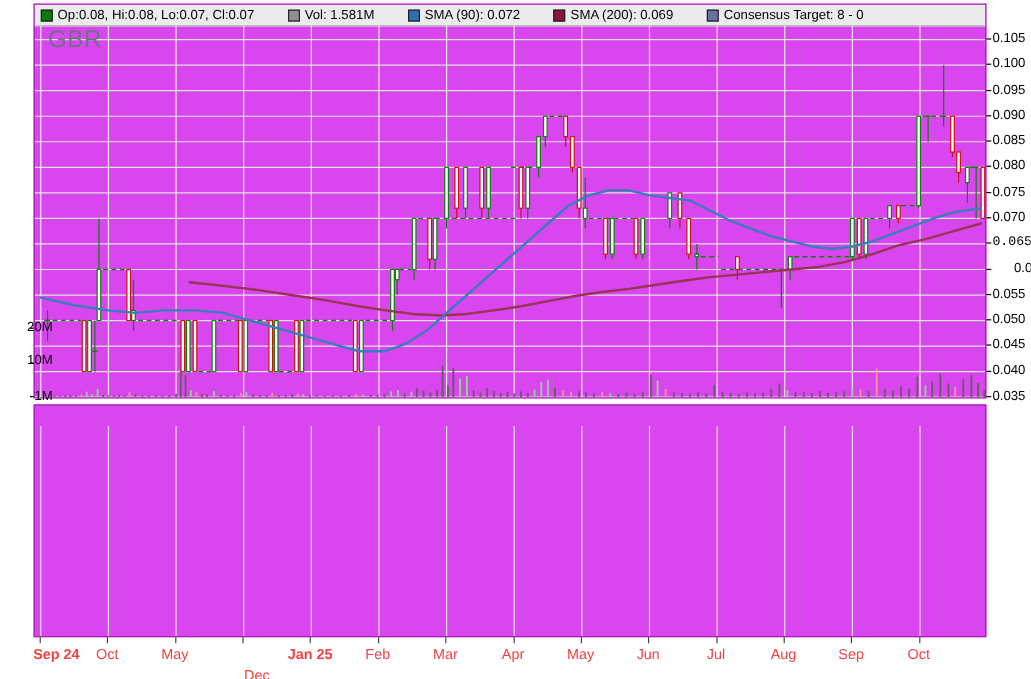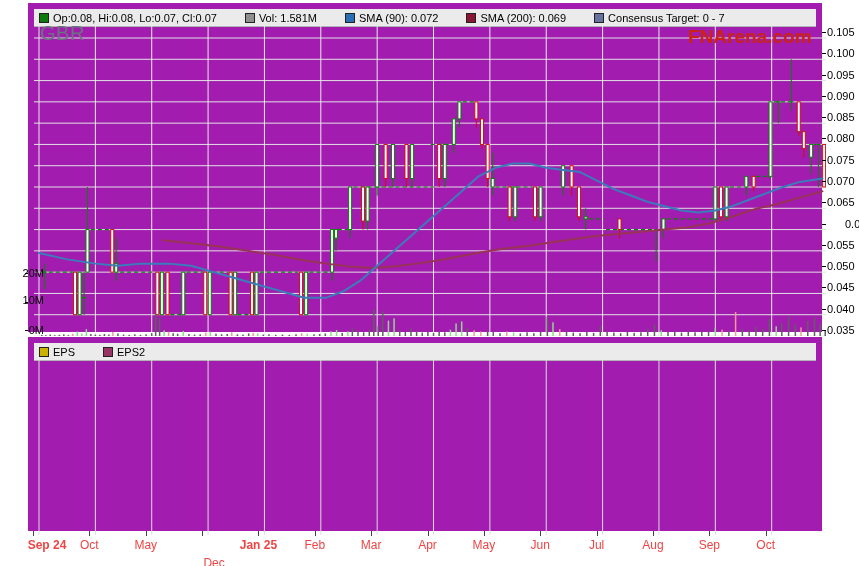--- a/index.html
+++ b/index.html
@@ -1,18 +1,18 @@
 <!DOCTYPE html>
 <html><head>
 <meta charset="utf-8">
 <style>
   html,body{margin:0;padding:0;background:#ffffff;}
   #stage{position:relative;width:859px;height:566px;background:#ffffff;
          font-family:"Liberation Sans",sans-serif;overflow:hidden;}
-  .panel{position:absolute;box-sizing:border-box;border:6px solid #a21caf;background:#a21caf;}
+  .panel{position:absolute;box-sizing:border-box;border:1px solid #a21caf;background:#d946ef;}
   #panel1{left:28px;top:3px;width:794px;height:329px;}
   #panel2{left:28px;top:337px;width:794px;height:194px;}
   .legendbar{position:absolute;left:0;top:0;right:0;height:17px;background:#ebebeb;
              border-bottom:1px solid #b3b3b3;display:flex;align-items:center;
              padding-left:5px;gap:28px;font-size:11px;color:#000;white-space:nowrap;overflow:hidden;}
   .legend-item{display:flex;align-items:center;gap:4px;}
   .sq{width:8px;height:8px;border:1px solid #222;display:inline-block;flex:0 0 auto;}
   .plotsvg{position:absolute;left:0;top:17px;}
   #symbol{position:absolute;left:40px;top:22px;font-size:20px;color:#6b7280;letter-spacing:0.5px;}
   #watermark{position:absolute;left:688px;top:26px;font-size:19px;font-weight:bold;color:#cc2211;}
@@ -42,21 +42,21 @@
         <span class="legend-item">
           <span class="sq" style="background: rgb(42, 111, 181);"></span>
           <span>SMA (90): 0.072</span>
         </span>
         <span class="legend-item">
           <span class="sq" style="background: rgb(139, 21, 53);"></span>
           <span>SMA (200): 0.069</span>
         </span>
         <span class="legend-item">
           <span class="sq" style="background: rgb(102, 114, 160);"></span>
-          <span>Consensus Target: 0 - 7</span>
+          <span>Consensus Target: 8 - 0</span>
         </span>
       </div>
     <svg id="plot1" class="plotsvg" width="792" height="310">
         <line x1="0" x2="792" y1="12" y2="12" stroke="#e2e2e2" stroke-width="1"></line>
         <line x1="0" x2="792" y1="33.28571428571425" y2="33.28571428571425" stroke="#e2e2e2" stroke-width="1"></line>
         <line x1="0" x2="792" y1="54.57142857142855" y2="54.57142857142855" stroke="#e2e2e2" stroke-width="1"></line>
         <line x1="0" x2="792" y1="75.85714285714286" y2="75.85714285714286" stroke="#e2e2e2" stroke-width="1"></line>
         <line x1="0" x2="792" y1="97.1428571428571" y2="97.1428571428571" stroke="#e2e2e2" stroke-width="1"></line>
         <line x1="0" x2="792" y1="118.4285714285714" y2="118.4285714285714" stroke="#e2e2e2" stroke-width="1"></line>
         <line x1="0" x2="792" y1="139.71428571428572" y2="139.71428571428572" stroke="#e2e2e2" stroke-width="1"></line>
@@ -360,33 +360,22 @@
         <rect x="773.0004" y="294.61" width="1.5" height="15.389999999999986" fill="#606060"></rect>
         <rect x="779.7636" y="291.19" width="1.5" height="18.810000000000002" fill="#606060"></rect>
         <rect x="785.3996" y="298.03" width="1.5" height="11.970000000000027" fill="#606060"></rect>
         <rect x="790.472" y="304.3" width="1.5" height="5.699999999999989" fill="#606060"></rect>
         <polyline points="128.99200000000002,214.21428571428567 157.172,217.19428571428568 185.352,220.59999999999997 213.532,224.85714285714283 241.71200000000002,229.1142857142857 269.892,234.22285714285712 292.436,237.6285714285714 314.98,240.6085714285714 337.524,241.88571428571427 360.068,240.6085714285714 382.612,237.6285714285714 405.15599999999995,234.22285714285712 427.7,229.96571428571426 450.244,225.7085714285714 472.788,222.30285714285714 495.33199999999994,219.7485714285714 517.876,216.3428571428571 540.42,212.93714285714285 562.964,209.95714285714283 585.508,207.82857142857142 608.0519999999999,205.7 630.596,203.57142857142856 653.14,201.44285714285712 675.684,197.18571428571425 698.2280000000001,190.79999999999998 720.7719999999999,183.13714285714283 743.3159999999999,178.02857142857138 765.86,171.6428571428571 788.404,165.2571428571428" fill="none" stroke="#993355" stroke-width="2" stroke-linejoin="round" stroke-linecap="round"></polyline>
         <polyline points="5,226.98571428571427 33.18,233.37142857142854 61.36,237.6285714285714 83.904,239.75714285714284 106.44800000000001,237.6285714285714 134.628,237.6285714285714 157.172,239.75714285714284 179.716,246.1428571428571 202.26,252.52857142857138 224.804,258.9142857142857 247.34799999999998,265.29999999999995 269.892,271.68571428571425 292.436,271.68571428571425 309.344,265.29999999999995 326.252,254.65714285714282 343.15999999999997,239.75714285714284 360.068,224.85714285714283 376.976,209.95714285714283 393.884,195.05714285714282 410.79200000000003,180.15714285714282 427.7,165.2571428571428 444.608,150.35714285714286 461.51599999999996,141.84285714285713 478.42400000000004,137.5857142857143 495.33199999999994,137.5857142857143 512.24,141.84285714285713 529.148,143.97142857142856 546.0559999999999,146.1 562.964,154.61428571428573 579.872,163.12857142857138 596.78,169.51428571428568 613.688,175.89999999999995 630.596,180.15714285714282 647.504,184.41428571428568 664.4119999999999,186.54285714285712 681.3199999999999,184.41428571428568 698.2280000000001,180.15714285714282 715.136,173.77142857142852 732.044,167.38571428571424 748.952,160.99999999999994 765.86,155.89142857142855 788.404,152.4857142857143" fill="none" stroke="#3b7cba" stroke-width="2" stroke-linejoin="round" stroke-linecap="round"></polyline>
       </svg>
   </div>
 
   <div id="symbol">GBR</div>
-  <div id="watermark">FNArena.com</div>
 
   <div id="panel2" class="panel">
-    <div class="legendbar" id="legend2">
-        <span class="legend-item">
-          <span class="sq" style="background: rgb(200, 180, 0);"></span>
-          <span>EPS</span>
-        </span>
-        <span class="legend-item">
-          <span class="sq" style="background: rgb(153, 51, 102);"></span>
-          <span>EPS2</span>
-        </span>
-      </div>
     <svg id="plot2" class="plotsvg" width="792" height="175">
         <line x1="5" x2="5" y1="0" y2="175" stroke="#dddddd" stroke-width="1"></line>
         <line x1="61.36" x2="61.36" y1="0" y2="175" stroke="#dddddd" stroke-width="1"></line>
         <line x1="117.72" x2="117.72" y1="0" y2="175" stroke="#dddddd" stroke-width="1"></line>
         <line x1="174.07999999999998" x2="174.07999999999998" y1="0" y2="175" stroke="#dddddd" stroke-width="1"></line>
         <line x1="230.44" x2="230.44" y1="0" y2="175" stroke="#dddddd" stroke-width="1"></line>
         <line x1="286.8" x2="286.8" y1="0" y2="175" stroke="#dddddd" stroke-width="1"></line>
         <line x1="343.15999999999997" x2="343.15999999999997" y1="0" y2="175" stroke="#dddddd" stroke-width="1"></line>
         <line x1="399.52" x2="399.52" y1="0" y2="175" stroke="#dddddd" stroke-width="1"></line>
         <line x1="455.88" x2="455.88" y1="0" y2="175" stroke="#dddddd" stroke-width="1"></line>
@@ -409,39 +398,39 @@
       <div class="ylab" style="left: 827px; top: 89.8571px;">0.090</div>
       <div class="ytick" style="left: 822px; top: 117.143px;"></div>
       <div class="ylab" style="left: 827px; top: 111.143px;">0.085</div>
       <div class="ytick" style="left: 822px; top: 138.429px;"></div>
       <div class="ylab" style="left: 827px; top: 132.429px;">0.080</div>
       <div class="ytick" style="left: 822px; top: 159.714px;"></div>
       <div class="ylab" style="left: 827px; top: 153.714px;">0.075</div>
       <div class="ytick" style="left: 822px; top: 181px;"></div>
       <div class="ylab" style="left: 827px; top: 175px;">0.070</div>
       <div class="ytick" style="left: 822px; top: 202.286px;"></div>
-      <div class="ylab" style="left: 827px; top: 196.286px;">0.065</div>
+      <div class="ylab" style="left: 827px; top: 196.286px; font-family: Liberation Mono, monospace;">0.065</div>
       <div class="ytick" style="left: 822px; top: 223.571px;"></div>
       <div class="ylab" style="left: 827px; top: 217.571px; padding-left: 18px;">0.060</div>
       <div class="ytick" style="left: 822px; top: 244.857px;"></div>
       <div class="ylab" style="left: 827px; top: 238.857px;">0.055</div>
       <div class="ytick" style="left: 822px; top: 266.143px;"></div>
       <div class="ylab" style="left: 827px; top: 260.143px;">0.050</div>
       <div class="ytick" style="left: 822px; top: 287.429px;"></div>
       <div class="ylab" style="left: 827px; top: 281.429px;">0.045</div>
       <div class="ytick" style="left: 822px; top: 308.714px;"></div>
       <div class="ylab" style="left: 827px; top: 302.714px;">0.040</div>
       <div class="ytick" style="left: 822px; top: 330px;"></div>
       <div class="ylab" style="left: 827px; top: 324px;">0.035</div>
       <div class="vtick" style="left: 25px; top: 273px;"></div>
       <div class="vlab" style="left: 0px; top: 267px;">20M</div>
       <div class="vtick" style="left: 25px; top: 301.5px;"></div>
       <div class="vlab" style="left: 0px; top: 294px;">10M</div>
       <div class="vtick" style="left: 25px; top: 330px;"></div>
-      <div class="vlab" style="left: 0px; top: 324px;">0M</div>
+      <div class="vlab" style="left: 0px; top: 324px;">1M</div>
       <div class="xtick" style="left: 33px; top: 531px;"></div>
       <div class="xlab bold" style="left: 47px; top: 538px;">Sep 24</div>
       <div class="xtick" style="left: 89.36px; top: 531px;"></div>
       <div class="xlab" style="left: 89.36px; top: 538px;">Oct</div>
       <div class="xtick" style="left: 145.72px; top: 531px;"></div>
       <div class="xlab" style="left: 145.72px; top: 538px;">May</div>
       <div class="xtick" style="left: 202.08px; top: 531px;"></div>
       <div class="xlab" style="left: 202.08px; top: 556px; margin-left: 12px;">Dec</div>
       <div class="xtick" style="left: 258.44px; top: 531px;"></div>
       <div class="xlab bold" style="left: 258.44px; top: 538px;">Jan 25</div>

